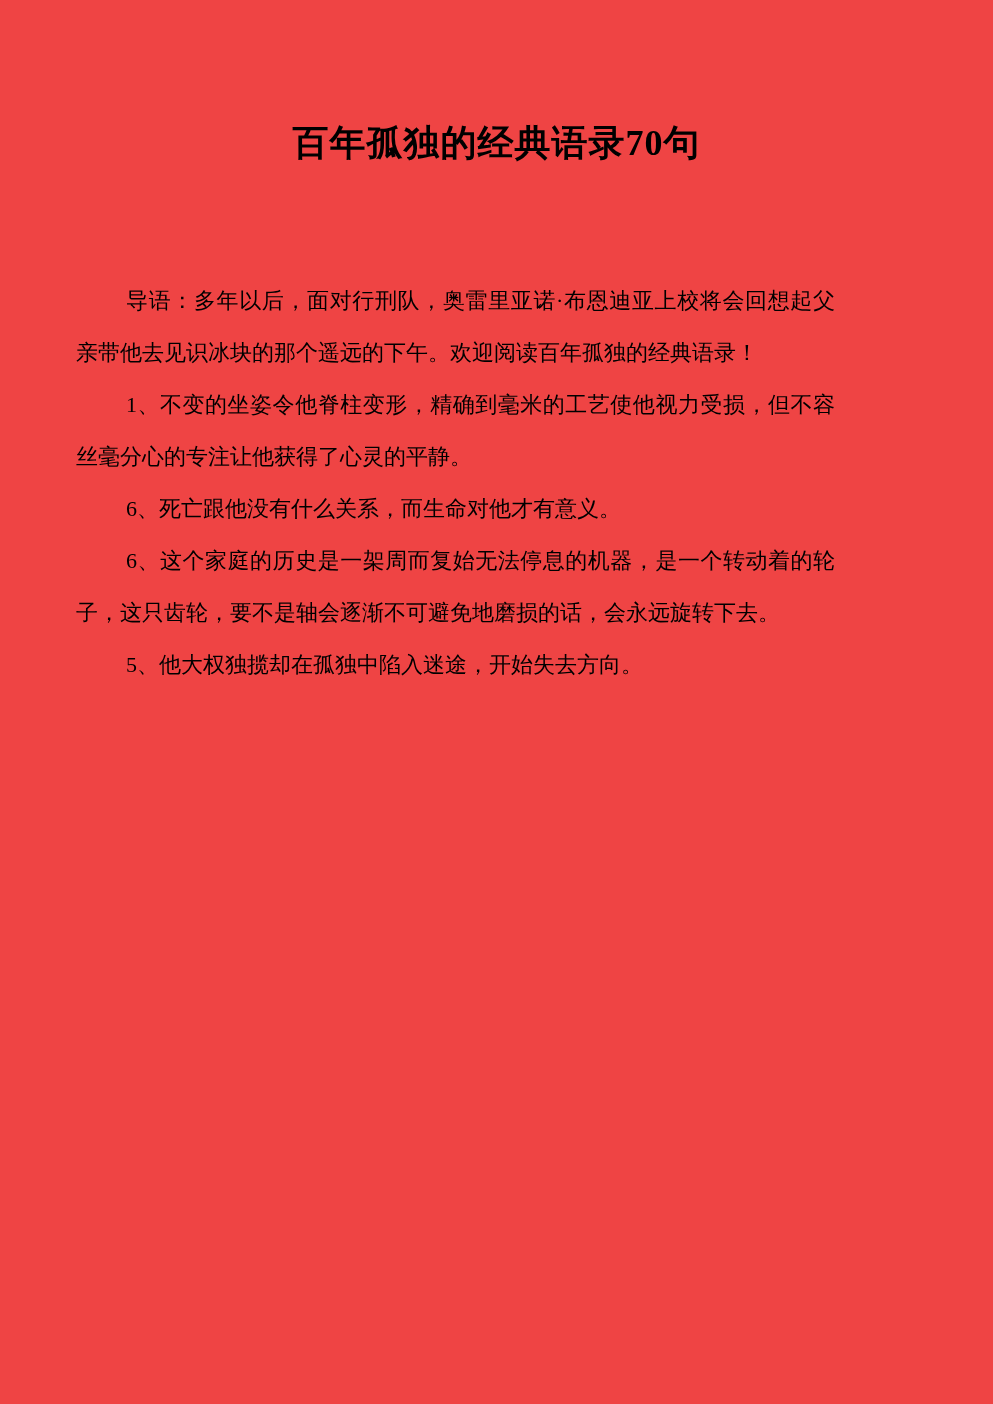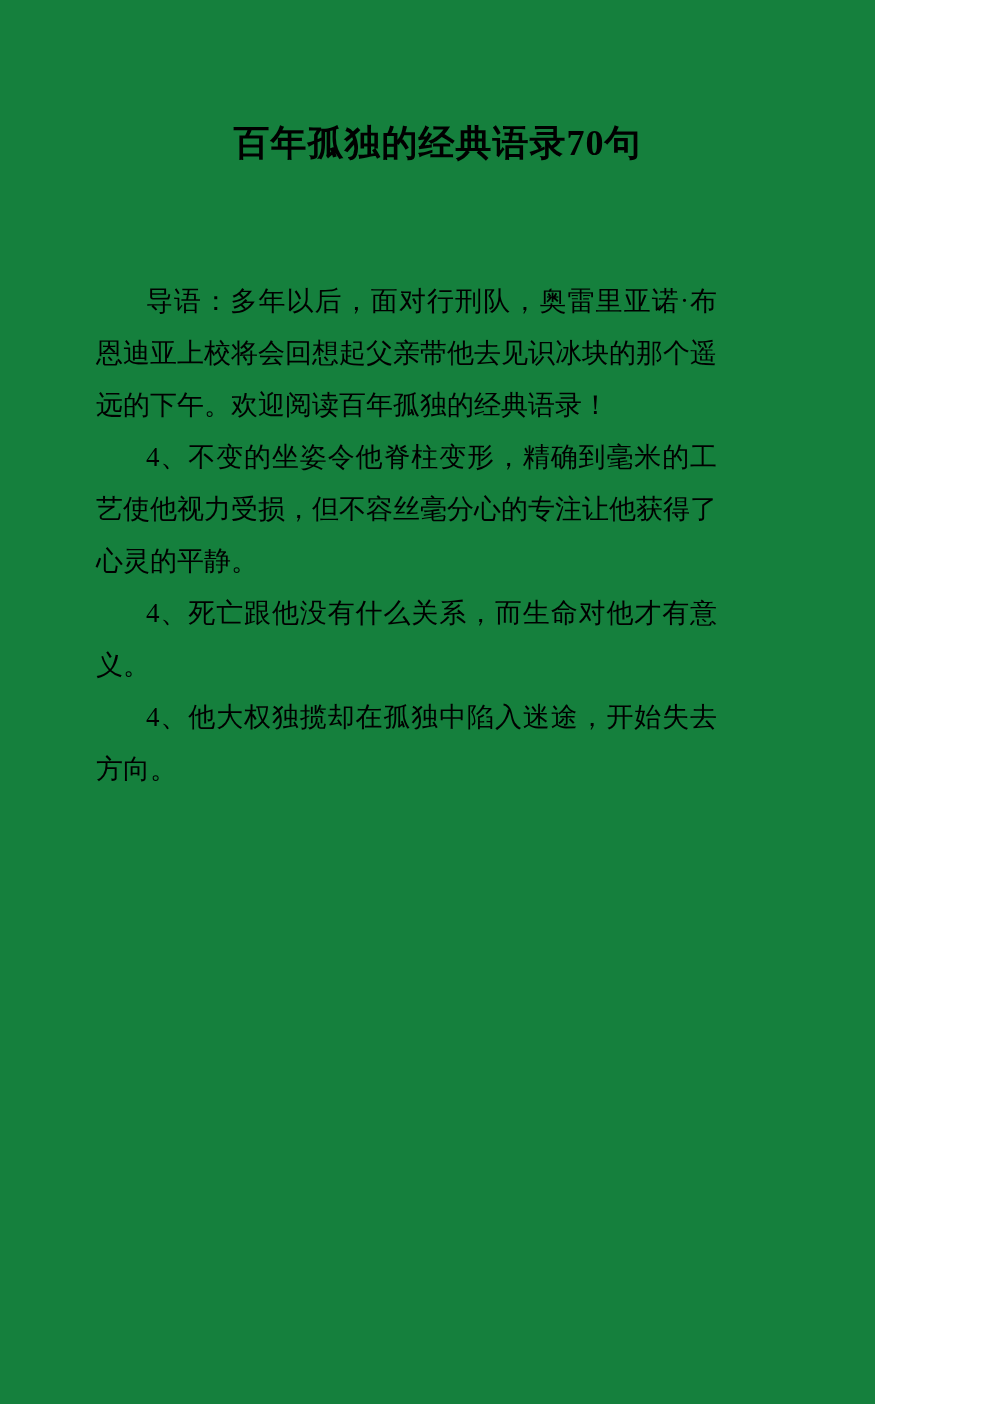--- a/index.html
+++ b/index.html
@@ -2,59 +2,60 @@
 <html><head>
 <meta charset="utf-8">
 <style>
   html, body {
     margin: 0;
     padding: 0;
     background: #ffffff;
   }
   .page {
     position: relative;
-    width: 875px;
+    width: 993px;
     height: 1404px;
-    background: #15803d;
+    background: #ef4444;
     color: #000000;
     font-family: "Liberation Serif", "DejaVu Serif", serif;
     overflow: hidden;
     box-sizing: border-box;
   }
   .doc-title {
     margin: 0;
     padding-top: 121px;
     text-align: center;
     font-size: 36px;
     font-weight: bold;
     line-height: 44px;
     letter-spacing: 1px;
     color: #000000;
   }
   .doc-body {
-    margin: 110px 158px 0 96px; 
-    font-size: 27px;
+    margin: 110px 158px 0 76px; 
+    font-size: 22px;
     line-height: 52px;
     color: #000000;
   }
   .doc-body p {
     margin: 0;
     padding: 0;
     text-align: justify;
     text-indent: 50px; 
     word-break: break-all;
   }
 </style>
 </head>
 <body>
 
 <div class="page">
 
   <h1 class="doc-title">百年孤独的经典语录70句</h1>
 
   <div class="doc-body">
     <p>导语：多年以后，面对行刑队，奥雷里亚诺·布恩迪亚上校将会回想起父亲带他去见识冰块的那个遥远的下午。欢迎阅读百年孤独的经典语录！</p>
-    <p>4、不变的坐姿令他脊柱变形，精确到毫米的工艺使他视力受损，但不容丝毫分心的专注让他获得了心灵的平静。</p>
-    <p>4、死亡跟他没有什么关系，而生命对他才有意义。</p>
-    <p>4、他大权独揽却在孤独中陷入迷途，开始失去方向。</p>
+    <p>1、不变的坐姿令他脊柱变形，精确到毫米的工艺使他视力受损，但不容丝毫分心的专注让他获得了心灵的平静。</p>
+    <p>6、死亡跟他没有什么关系，而生命对他才有意义。</p>
+    <p>6、这个家庭的历史是一架周而复始无法停息的机器，是一个转动着的轮子，这只齿轮，要不是轴会逐渐不可避免地磨损的话，会永远旋转下去。</p>
+    <p>5、他大权独揽却在孤独中陷入迷途，开始失去方向。</p>
   </div>
 
 </div>
 
 </body></html>

